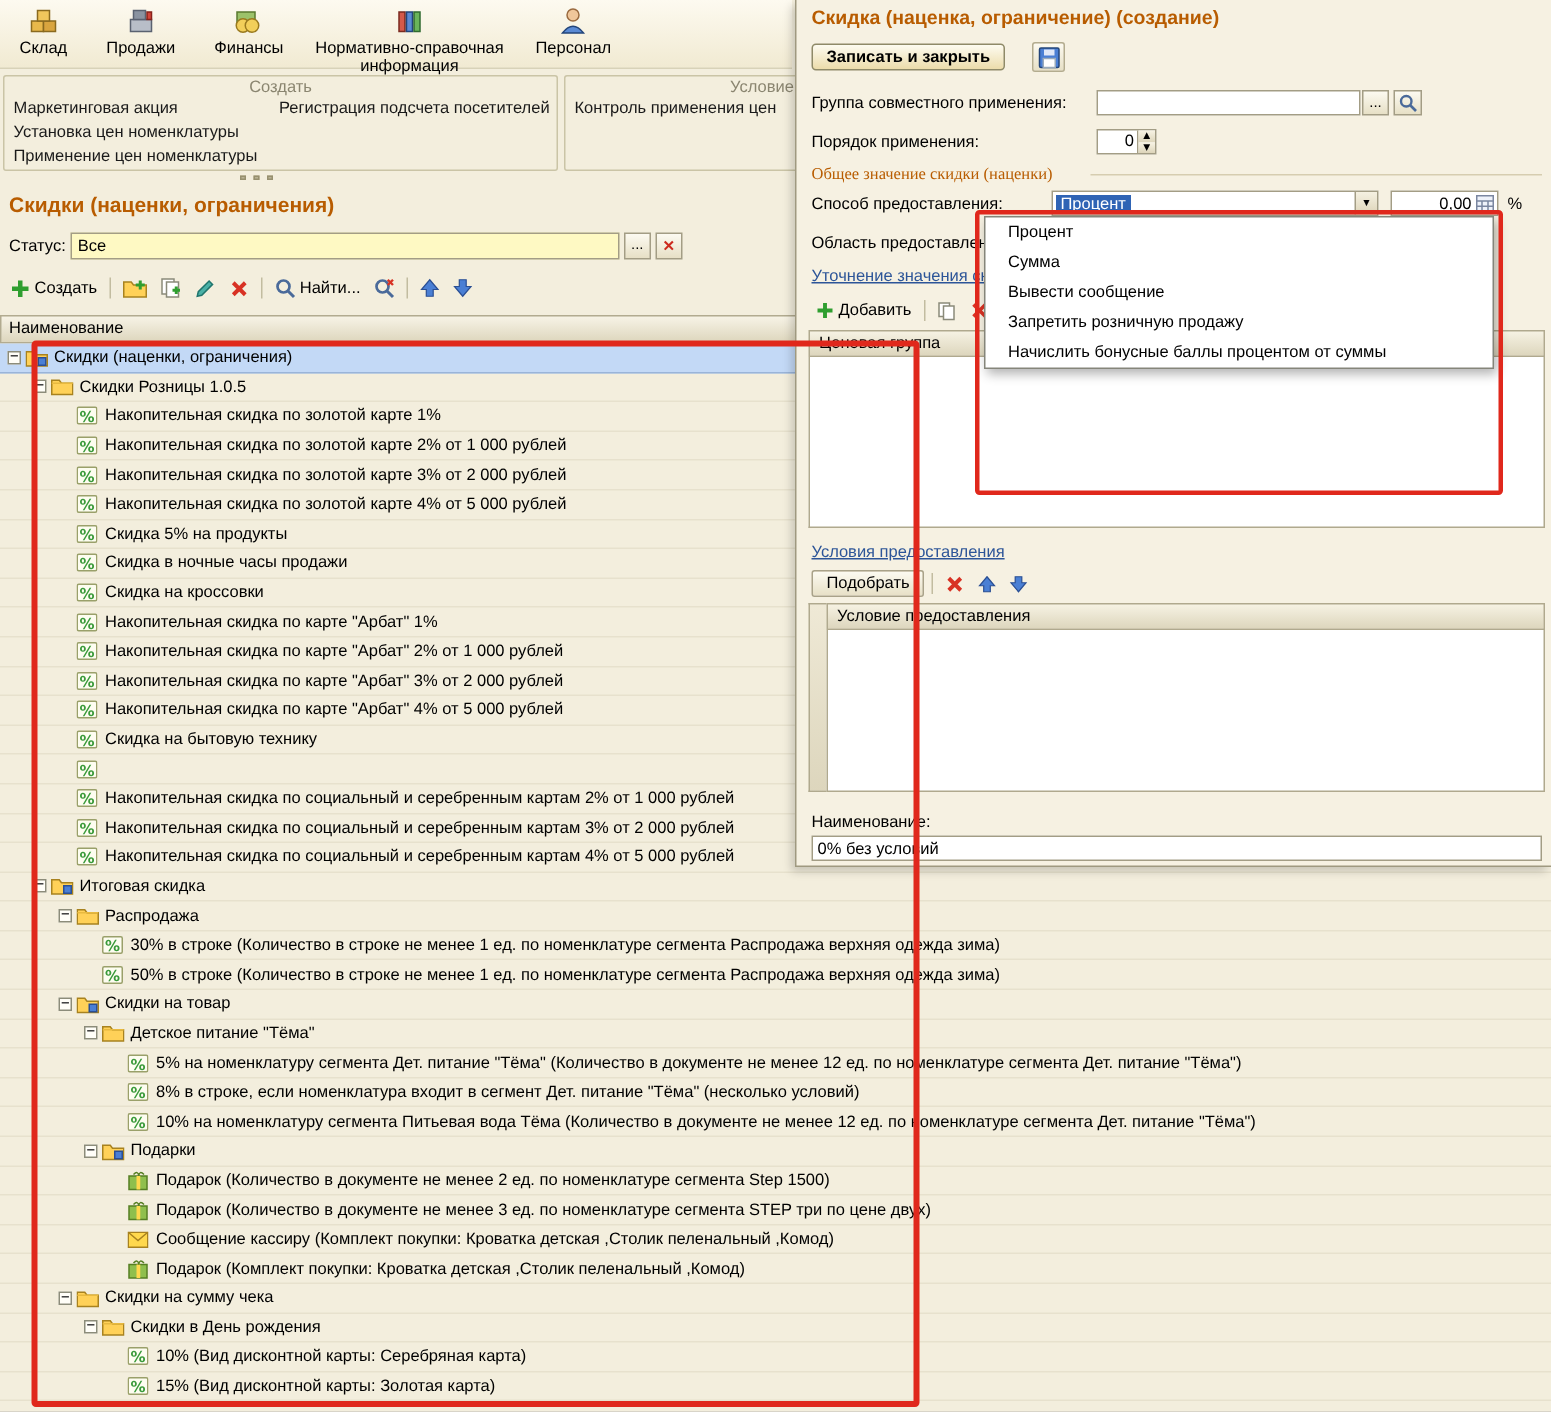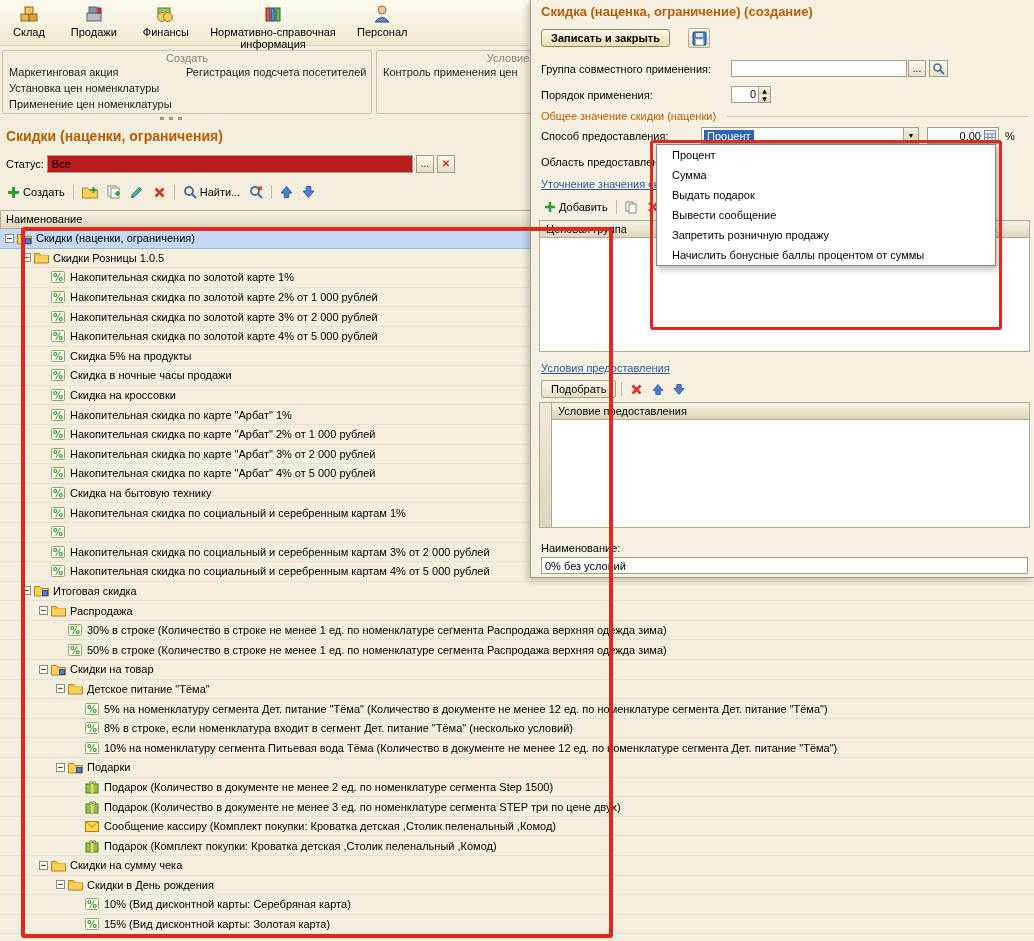--- a/index.html
+++ b/index.html
@@ -22,21 +22,21 @@
   .p-create{ left:2px; width:370px; }
   .p-service{ left:376px; width:264px; }
   .panel-title{ position:absolute; top:1px; left:0; width:100%; text-align:center; color:#8a8570; }
   .p-item{ position:absolute; white-space:nowrap; cursor:pointer; color:#1a1a1a; }
   .grip{ position:absolute; left:160px; top:117px; display:flex; gap:5px; cursor:row-resize; }
   .grip i{ width:4px; height:3px; background:#b9b294; border:1px solid #97906f; display:block; }
 
   
   .form-title{ position:absolute; left:6px; top:128px; font-size:14px; font-weight:bold; color:#b85c00; }
   .status-row{ position:absolute; left:6px; top:154px; height:19px; display:flex; align-items:center; gap:3px; }
-  .combo{ width:366px; height:18px; background:#b91c1c; border:1px solid #a39d85; display:flex; align-items:center; padding:0 4px; cursor:pointer; }
+  .combo{ width:366px; height:18px; background:#fef9c3; border:1px solid #a39d85; display:flex; align-items:center; padding:0 4px; cursor:pointer; }
   .mini-btn{ height:18px; min-width:18px; border:1px solid #a39d85; background:linear-gradient(#fcfaf1,#e7e0c6);
     display:inline-flex; align-items:center; justify-content:center; font-size:10px; cursor:pointer; padding:0 2px; }
   .mini-btn.xbtn{ color:#cc2a1e; font-weight:bold; }
   .mini-btn.abs{ position:absolute; height:17px; }
 
   .toolbar{ position:absolute; left:4px; top:182px; height:20px; display:flex; align-items:center; gap:3px; }
   .tb-btn{ display:inline-flex; align-items:center; gap:3px; padding:1px 3px; border-radius:2px; cursor:pointer; }
   .tb-sep{ width:1px; height:14px; background:#c2bca0; margin:0 2px; }
   .ic{ display:inline-flex; }
 
@@ -62,21 +62,21 @@
     padding:2px 9px; font:bold 11px "Liberation Sans",sans-serif; cursor:pointer; }
   .icon-btn{ width:22px; height:20px; border:1px solid #b3ac8f; border-radius:2px; background:linear-gradient(#fcfaf1,#e7e0c6);
     display:inline-flex; align-items:center; justify-content:center; cursor:pointer; }
   .f-label{ position:absolute; white-space:nowrap; }
   .text-input{ position:absolute; height:17px; background:#fff; border:1px solid #a39d85; display:flex; align-items:center; padding:0 3px; }
   .spinner{ position:absolute; width:40px; height:17px; background:#fff; border:1px solid #a39d85; display:flex; }
   .spin-val{ flex:1; text-align:right; padding:1px 2px; }
   .spin-btns{ width:12px; display:flex; flex-direction:column; border-left:1px solid #a39d85; }
   .spin-btns i{ flex:1; font:6px/7px "DejaVu Sans",sans-serif; text-align:center; font-style:normal;
     background:linear-gradient(#f7f3e4,#ddd5ba); cursor:pointer; }
-  .section-hdr{ position:absolute; color:#b85c00; white-space:nowrap; }
+  .section-hdr{ position:absolute; color:#b85c00; white-space:nowrap;font-family:Liberation Serif, serif; }
   .section-line{ position:absolute; right:6px; height:1px; background:#d6cdb0; }
   .combo-field{ position:absolute; height:17px; background:#fff; border:1px solid #a39d85; display:flex; align-items:center; padding-left:2px; cursor:pointer; }
   .sel-text{ background:#2f64b5; color:#fff; padding:0 3px; }
   .dd-btn{ margin-left:auto; width:15px; align-self:stretch; border-left:1px solid #a39d85;
     background:linear-gradient(#f5f1e2,#ddd4b8); font-size:7px; display:flex; align-items:center; justify-content:center; cursor:pointer; }
   .amount-field{ position:absolute; height:17px; background:#fff; border:1px solid #a39d85; display:flex;
     align-items:center; justify-content:flex-end; gap:3px; padding:0 2px; }
   .dlg-link{ position:absolute; color:#2d5598; text-decoration:underline; cursor:pointer; white-space:nowrap; }
   .dlg-toolbar{ position:absolute; display:flex; align-items:center; gap:3px; height:18px; }
   .btn-flat{ height:18px; border:1px solid #a9a289; border-radius:2px; background:linear-gradient(#fcfaf1,#e7e0c6);
@@ -408,31 +408,31 @@
       </div>
       <div class="tree-row">
         <span class="indent" style="width: 36px;"></span>
         <span class="expander"></span>
         <span class="node-icon">
           <svg width="14" height="14">
             <rect x="0.5" y="1.5" width="13" height="11" rx="1" fill="#fdfdf0" stroke="#9aa06a"></rect>
             <text x="7" y="11" text-anchor="middle" font-size="10" font-weight="bold" fill="#3a9a3a" font-family="DejaVu Sans">%</text>
           </svg>
         </span>
-        <span class="row-label">Накопительная скидка по социальный и серебренным картам 1%</span>
-      </div>
-      <div class="tree-row">
-        <span class="indent" style="width: 36px;"></span>
-        <span class="expander"></span>
-        <span class="node-icon">
-          <svg width="14" height="14">
-            <rect x="0.5" y="1.5" width="13" height="11" rx="1" fill="#fdfdf0" stroke="#9aa06a"></rect>
-            <text x="7" y="11" text-anchor="middle" font-size="10" font-weight="bold" fill="#3a9a3a" font-family="DejaVu Sans">%</text>
-          </svg>
-        </span>
+      </div>
+      <div class="tree-row">
+        <span class="indent" style="width: 36px;"></span>
+        <span class="expander"></span>
+        <span class="node-icon">
+          <svg width="14" height="14">
+            <rect x="0.5" y="1.5" width="13" height="11" rx="1" fill="#fdfdf0" stroke="#9aa06a"></rect>
+            <text x="7" y="11" text-anchor="middle" font-size="10" font-weight="bold" fill="#3a9a3a" font-family="DejaVu Sans">%</text>
+          </svg>
+        </span>
+        <span class="row-label">Накопительная скидка по социальный и серебренным картам 2% от 1 000 рублей</span>
       </div>
       <div class="tree-row">
         <span class="indent" style="width: 36px;"></span>
         <span class="expander"></span>
         <span class="node-icon">
           <svg width="14" height="14">
             <rect x="0.5" y="1.5" width="13" height="11" rx="1" fill="#fdfdf0" stroke="#9aa06a"></rect>
             <text x="7" y="11" text-anchor="middle" font-size="10" font-weight="bold" fill="#3a9a3a" font-family="DejaVu Sans">%</text>
           </svg>
         </span>
@@ -780,21 +780,20 @@
 
     <div class="f-label" style="left:10px;top:542px">Наименование:</div>
     <div class="text-input name-in" style="left:10px;top:557px;right:6px">
         <span>0% без условий</span>
       </div>
   </div>
 
   <div class="dropdown">
       <div class="dd-item">Процент</div>
       <div class="dd-item">Сумма</div>
-      <div class="dd-item">Выдать подарок</div>
       <div class="dd-item">Вывести сообщение</div>
       <div class="dd-item">Запретить розничную продажу</div>
       <div class="dd-item">Начислить бонусные баллы процентом от суммы</div>
     </div>
 
   <div class="anno anno-tree"></div>
   <div class="anno anno-dd"></div>
 
 </div>
 

